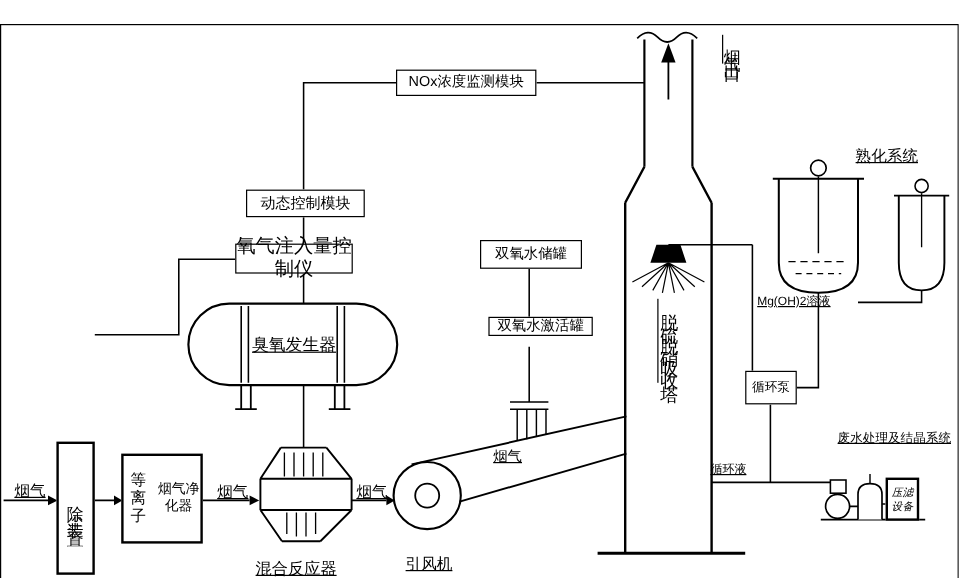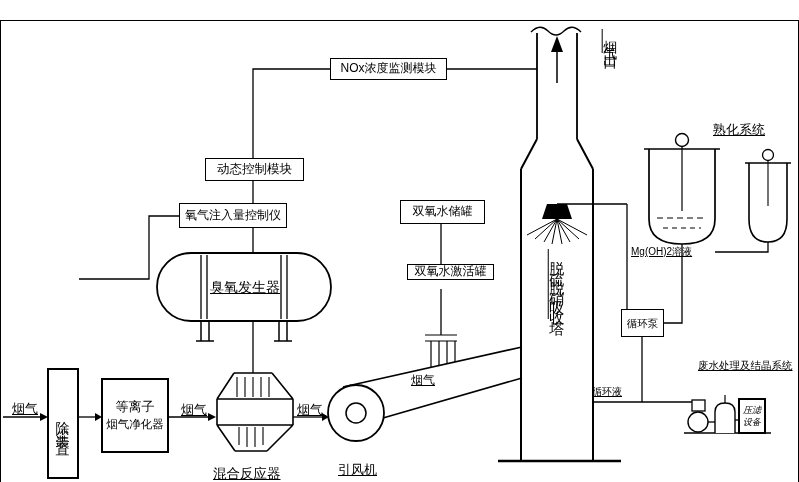--- a/index.html
+++ b/index.html
@@ -8,21 +8,21 @@
     position:relative; width:799px; height:482px; background:#fff;
     border:1px solid #000; overflow:hidden;
     font-family:"Liberation Sans", sans-serif; color:#000;margin-top:20px;
   }
   .stage svg { position:absolute; left:0; top:0; width:799px; height:482px; }
   .box {
     position:absolute; display:flex; align-items:center; justify-content:center;
     text-align:center; background:#fff; border:1.5px solid #000; line-height:1.15;
   }
   .b2 { border-width:2px; }
-  .col { flex-direction:column; gap:3px; }
+  .col { flex-direction:row; gap:3px; }
   .lbl { position:absolute; white-space:nowrap; line-height:1.05;text-decoration:underline; }
   .v { writing-mode:vertical-rl; text-orientation:upright; white-space:nowrap; }
   .wrap { white-space:normal; word-break:break-all;font-style:italic; }
 </style>
 </head>
 <body>
 
 <div class="stage">
 
   <svg viewBox="0 0 799 482">
@@ -120,21 +120,21 @@
     <g stroke="#000" fill="#fff">
       <path d="M714 412 V391 Q714 382 724 382 Q734 382 734 391 V412" stroke-width="1.4"></path>
       <path d="M724 374 V382" fill="none" stroke-width="1.2"></path>
     </g>
 
     <line x1="0" y1="476.5" x2="799" y2="476.5" stroke="#000" stroke-width="3"></line>
   </svg>
 
   <div class="box" style="left:329px;top:37px;width:117px;height:22px;font-size:12px">NOx浓度监测模块</div>
   <div class="box" style="left:204px;top:137px;width:99px;height:23px;font-size:12.5px">动态控制模块</div>
-  <div class="box" style="left:178px;top:182px;width:108px;height:25px;font-size:12px">氧气注入量控制仪</div>
+  <div class="box" style="left:195px;top:182px;width:98px;height:25px;font-size:16px">氧气注入量控制仪</div>
   <div class="lbl" style="left:208px;top:259px;width:72px;font-size:14px;text-align:center">臭氧发生器</div>
 
   <div class="box" style="left:399px;top:179px;width:85px;height:24px;font-size:12px">双氧水储罐</div>
   <div class="box" style="left:406px;top:243px;width:87px;height:16px;font-size:12px">双氧水激活罐</div>
 
   <div class="box b2" style="left:46px;top:347px;width:32px;height:111px">
     <span class="v" style="font-size:14px;letter-spacing:7px">除尘装置</span>
   </div>
   <div class="box b2 col" style="left:100px;top:357px;width:68px;height:75px">
     <span style="font-size:13px">等离子</span>

